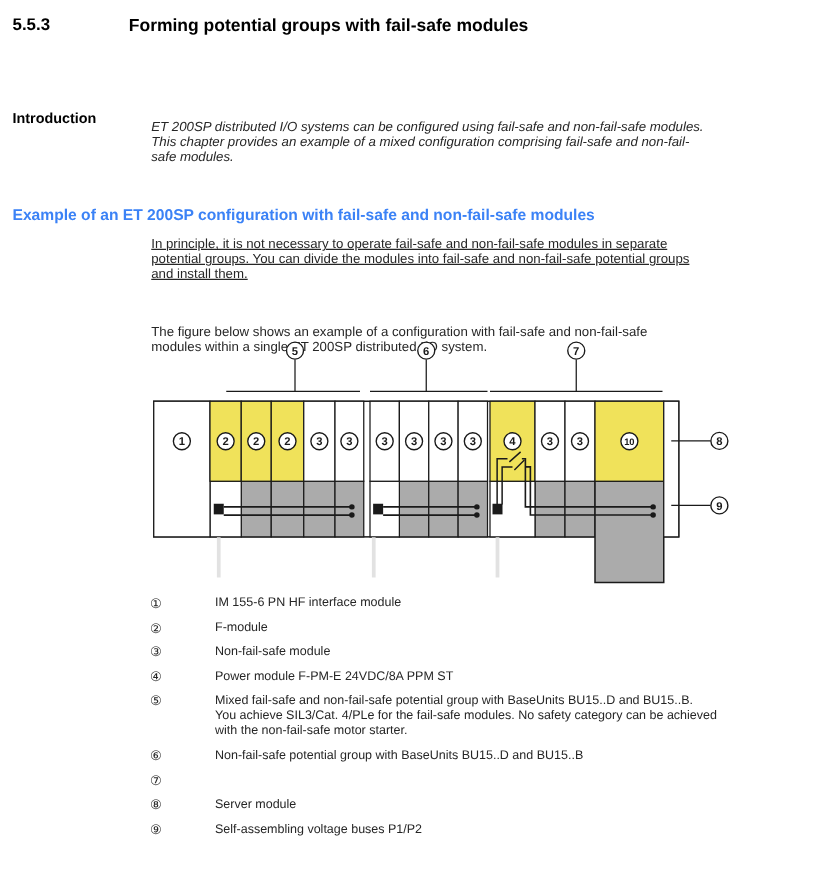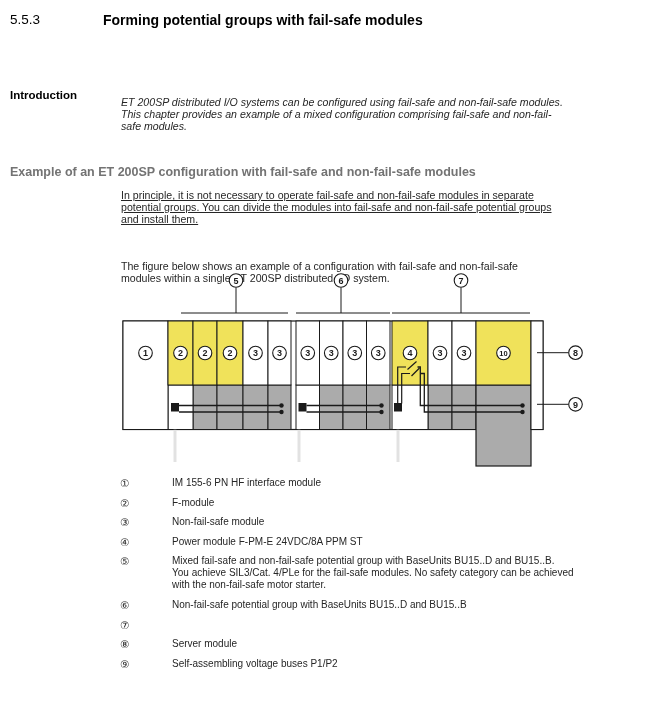--- a/index.html
+++ b/index.html
@@ -1,24 +1,24 @@
 <!DOCTYPE html>
 <html><head>
 <meta charset="utf-8">
 <style>
   html,body{margin:0;padding:0;}
   body{
     width:651px;height:708px;position:relative;background:#ffffff;
     font-family:"Liberation Sans",sans-serif;color:#262626;overflow:hidden;
   }
   .abs{position:absolute;}
-  .sec-num{left:10px;top:12px;font-size:13.5px;font-weight:normal;color:#000;}
+  .sec-num{left:10px;top:12px;font-size:13.5px;font-weight:bold;color:#000;}
   .sec-title{left:103px;top:12px;font-size:14px;font-weight:bold;color:#000;text-align:right;}
   .sub-head{left:10px;top:89px;font-size:11.5px;font-weight:bold;color:#000;}
-  .ex-head{left:10px;top:165px;font-size:12.5px;font-weight:bold;color:#737373;}
+  .ex-head{left:10px;top:165px;font-size:12.5px;font-weight:bold;color:#3b82f6;}
   .body-text{
     left:121px;width:525px;font-size:10.6px;line-height:12px;
     white-space:pre-line;color:#262626;
   }
   .p1{top:96px;font-style:italic;}
   .p2{top:189px;text-decoration:underline;}
   .p3{top:232px;margin-top:28px;}
   #diagram{position:absolute;left:88px;top:266px;width:500px;height:206px;}
   #diagram text{font-family:"Liberation Sans",sans-serif;}
   .legend{position:absolute;left:120px;top:477px;width:486px;}

